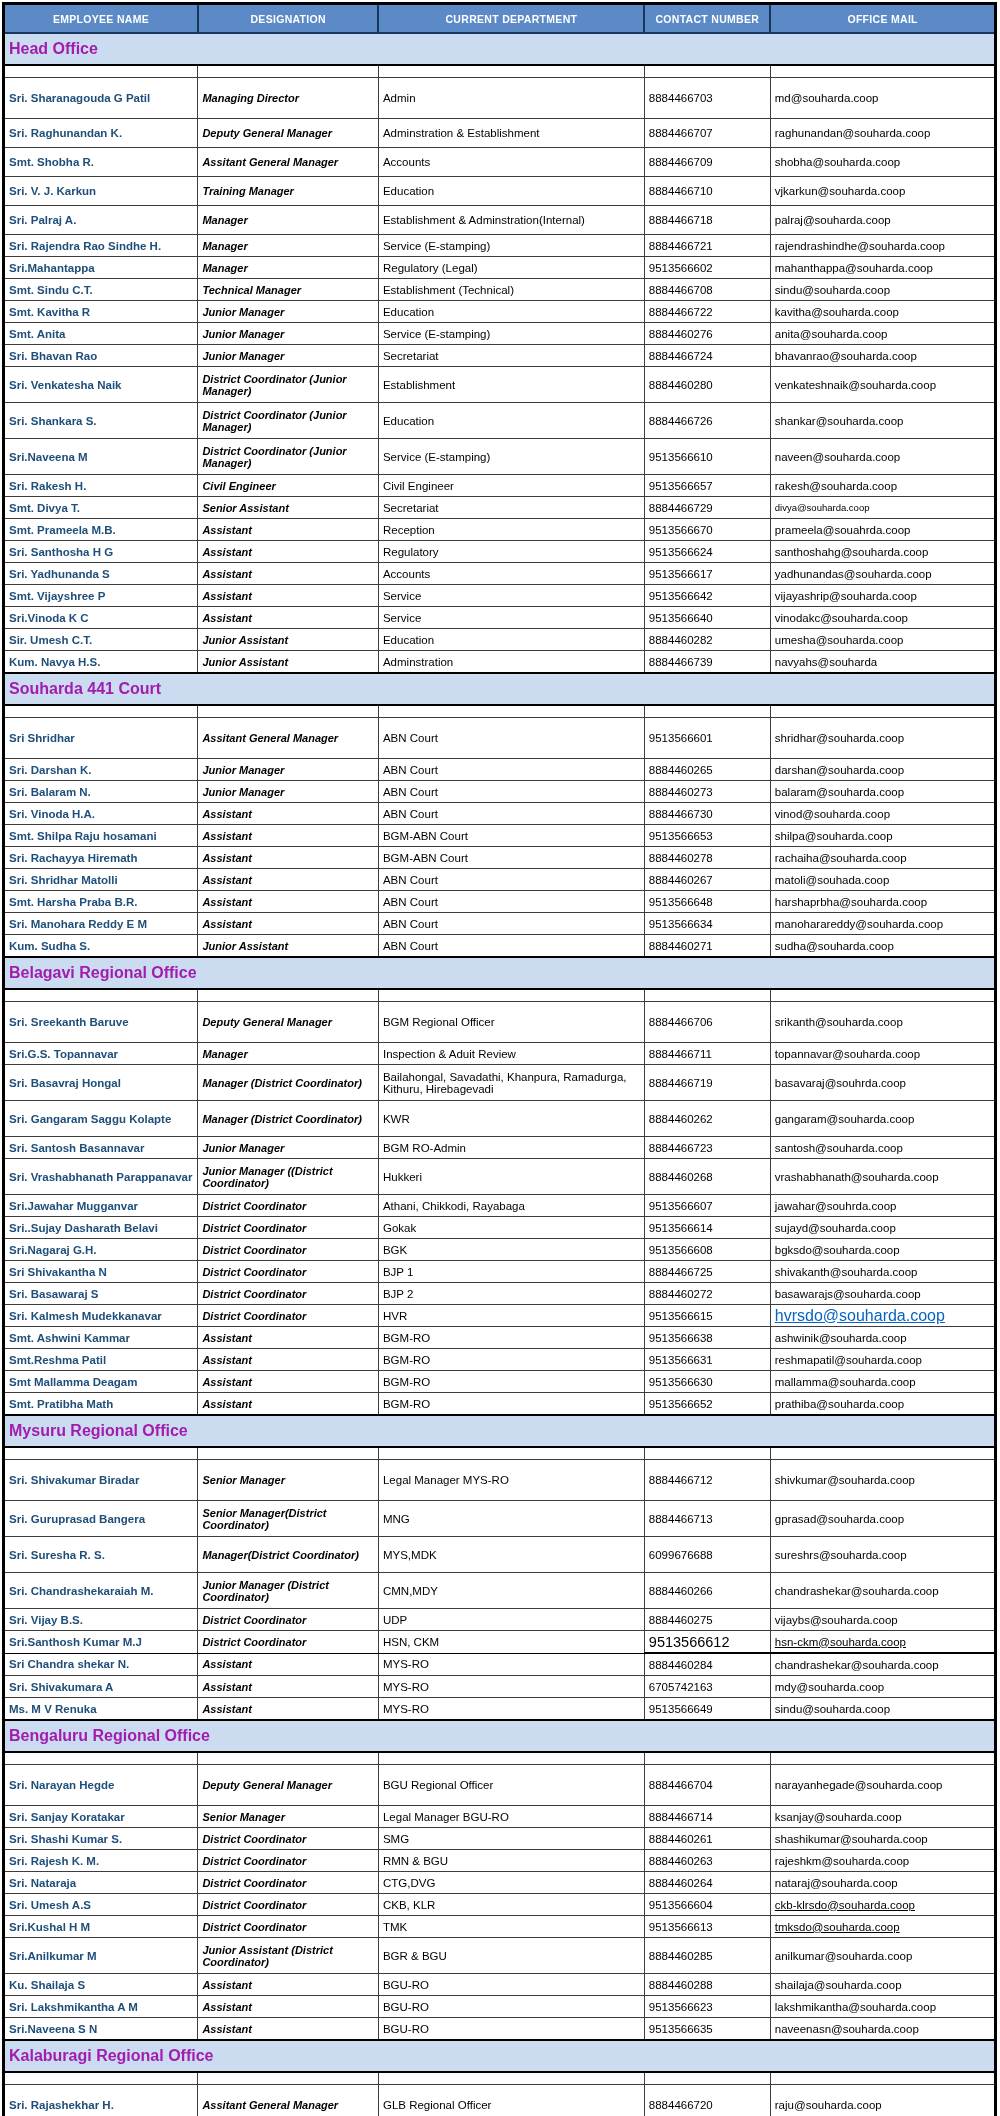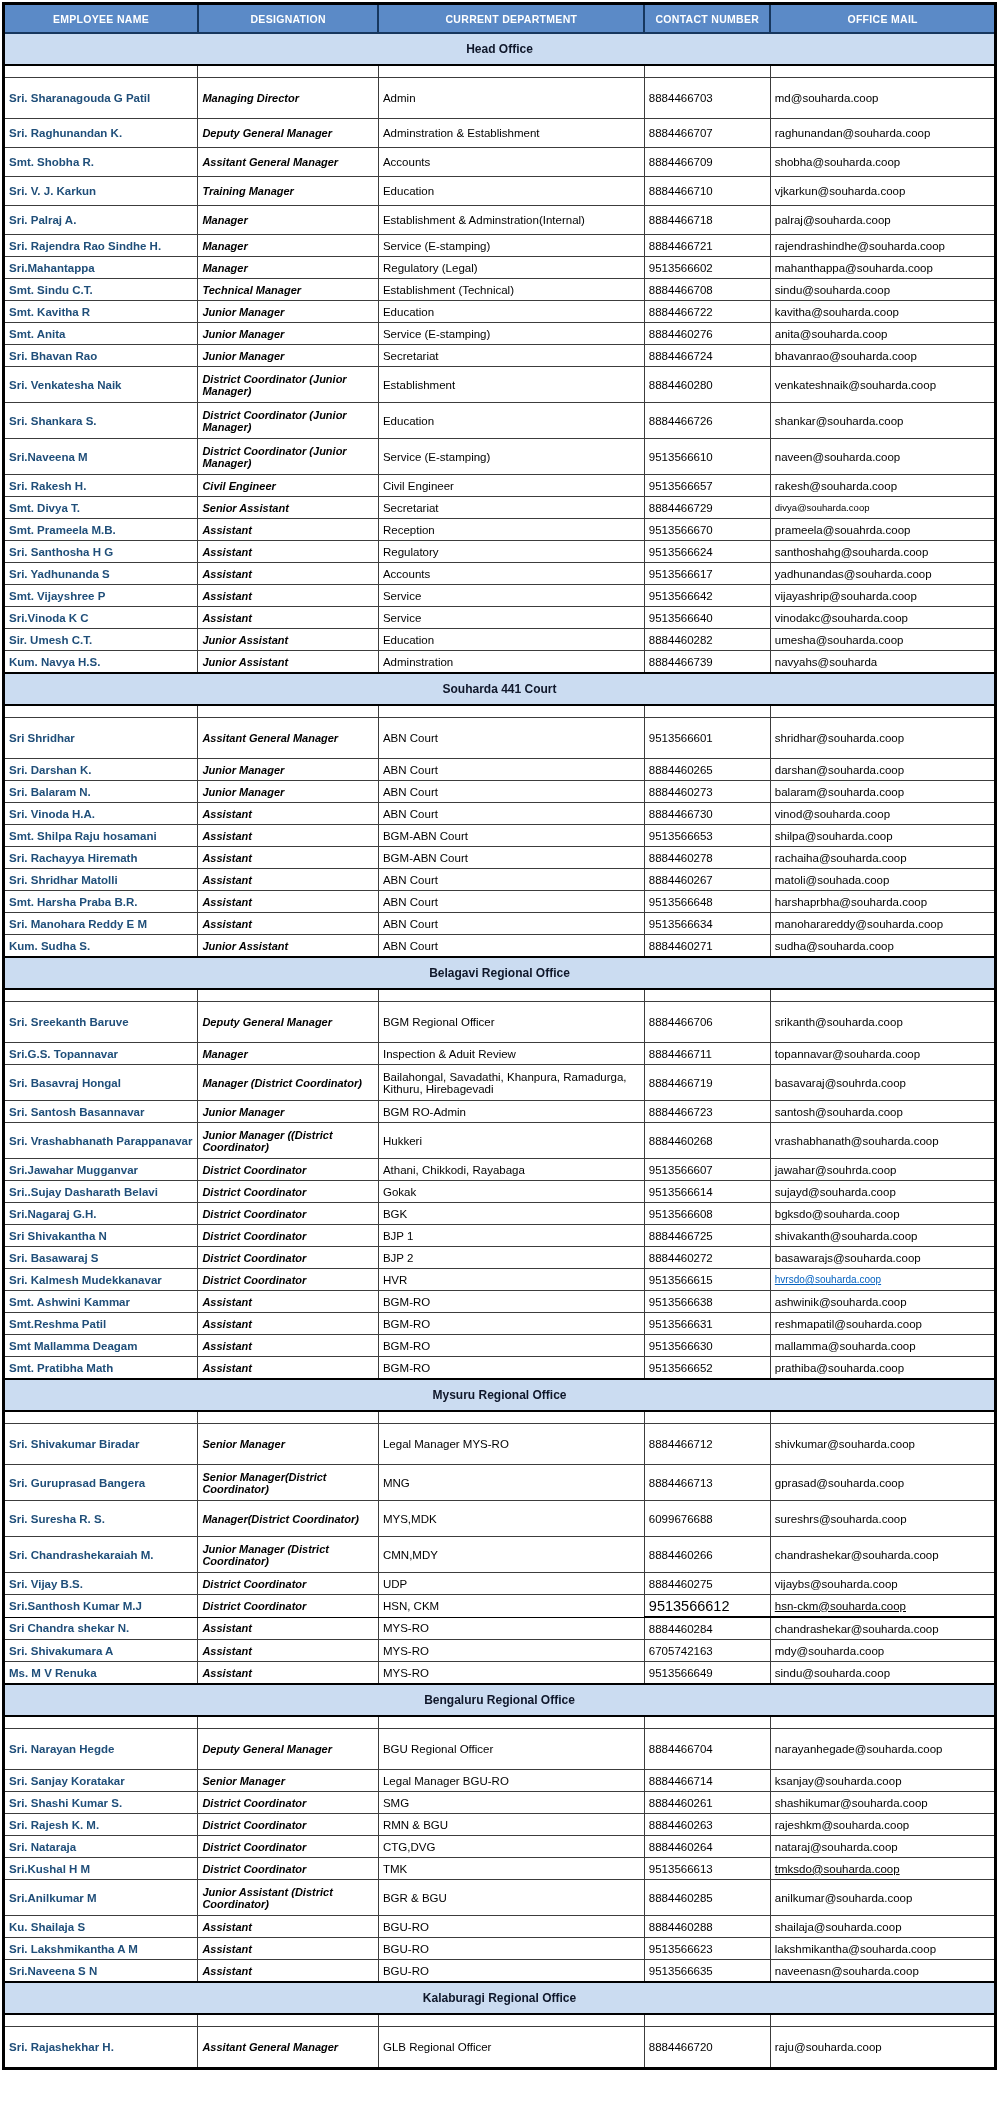--- a/index.html
+++ b/index.html
@@ -17,33 +17,33 @@
   col.c1{width:19.6%} col.c2{width:18.2%} col.c3{width:26.8%} col.c4{width:12.7%} col.c5{width:22.7%}
   th{
     background:var(--header-bg);color:#fff;font-size:10.5px;font-weight:bold;
     height:27px;border:2px solid #17375E;letter-spacing:.3px;padding:0 2px;
   }
   td{
     border:1px solid var(--grid);padding:1px 4px;vertical-align:middle;
     overflow:hidden;background:#fff;
   }
   tr.band td{
-    background:var(--band-bg);text-align:center;font-weight:bold;font-size:12px;color:#0f172a;
+    background:var(--band-bg);text-align:left;font-weight:bold;font-size:16px;color:#a21caf;
     height:28px;border-top:2px solid var(--thick);border-bottom:2px solid var(--thick);
   }
   tr.spacer td{height:11px;border-top:0;border-bottom:0;padding:0;}
   tr.h-c td{height:19px;}
   tr.h-m td{height:26px;}
   tr.h-2 td{height:33px;}
   tr.h-f td{height:38px;}
   td.name{color:var(--name-color);font-weight:bold;font-size:11.5px;}
   td.desig{font-weight:bold;font-style:italic;font-size:11px;color:#000;}
   td.dept,td.contact,td.mail{font-size:11.5px;color:#000;}
   td.mail.small{font-size:9.5px;}
-  td.mail.link{color:var(--link-color);text-decoration:underline;font-size:10px;cursor:pointer;margin-top:40px;}
+  td.mail.link{color:var(--link-color);text-decoration:underline;font-size:16px;cursor:pointer;margin-top:40px;}
   td.mail.uline{text-decoration:underline;}
   td.contact.big{font-size:14.5px;}
   tr.thickbottom td.contact, tr.thickbottom td.mail{border-bottom:2px solid var(--thick);}
   tr.thickbottom td{border-bottom:1.5px solid var(--thick);}
 </style>
 </head>
 <body>
 
 <div class="sheet">
   <table>
@@ -339,20 +339,27 @@
           <td class="contact">8884466711</td>
           <td class="mail">topannavar@souharda.coop</td>
         </tr>
         <tr class="h-2">
           <td class="name">Sri. Basavraj Hongal</td>
           <td class="desig">Manager (District Coordinator)</td>
           <td class="dept">Bailahongal, Savadathi, Khanpura, Ramadurga, Kithuru, Hirebagevadi</td>
           <td class="contact">8884466719</td>
           <td class="mail">basavaraj@souhrda.coop</td>
         </tr>
+        <tr class="h-2">
+          <td class="name">Sri. Gangaram Saggu Kolapte</td>
+          <td class="desig">Manager (District Coordinator)</td>
+          <td class="dept">KWR</td>
+          <td class="contact">8884460262</td>
+          <td class="mail">gangaram@souharda.coop</td>
+        </tr>
         <tr class="h-c">
           <td class="name">Sri. Santosh Basannavar</td>
           <td class="desig">Junior Manager</td>
           <td class="dept">BGM RO-Admin</td>
           <td class="contact">8884466723</td>
           <td class="mail">santosh@souharda.coop</td>
         </tr>
         <tr class="h-2">
           <td class="name">Sri. Vrashabhanath Parappanavar</td>
           <td class="desig">Junior Manager ((District Coordinator)</td>
@@ -542,20 +549,27 @@
           <td class="mail">rajeshkm@souharda.coop</td>
         </tr>
         <tr class="h-c">
           <td class="name">Sri. Nataraja</td>
           <td class="desig">District Coordinator</td>
           <td class="dept">CTG,DVG</td>
           <td class="contact">8884460264</td>
           <td class="mail">nataraj@souharda.coop</td>
         </tr>
         <tr class="h-c">
+          <td class="name">Sri. Umesh A.S</td>
+          <td class="desig">District Coordinator</td>
+          <td class="dept">CKB, KLR</td>
+          <td class="contact">9513566604</td>
+          <td class="mail uline">ckb-klrsdo@souharda.coop</td>
+        </tr>
+        <tr class="h-c">
           <td class="name">Sri.Kushal H M</td>
           <td class="desig">District Coordinator</td>
           <td class="dept">TMK</td>
           <td class="contact">9513566613</td>
           <td class="mail uline">tmksdo@souharda.coop</td>
         </tr>
         <tr class="h-2">
           <td class="name">Sri.Anilkumar M</td>
           <td class="desig">Junior Assistant (District Coordinator)</td>
           <td class="dept">BGR &amp; BGU</td>

